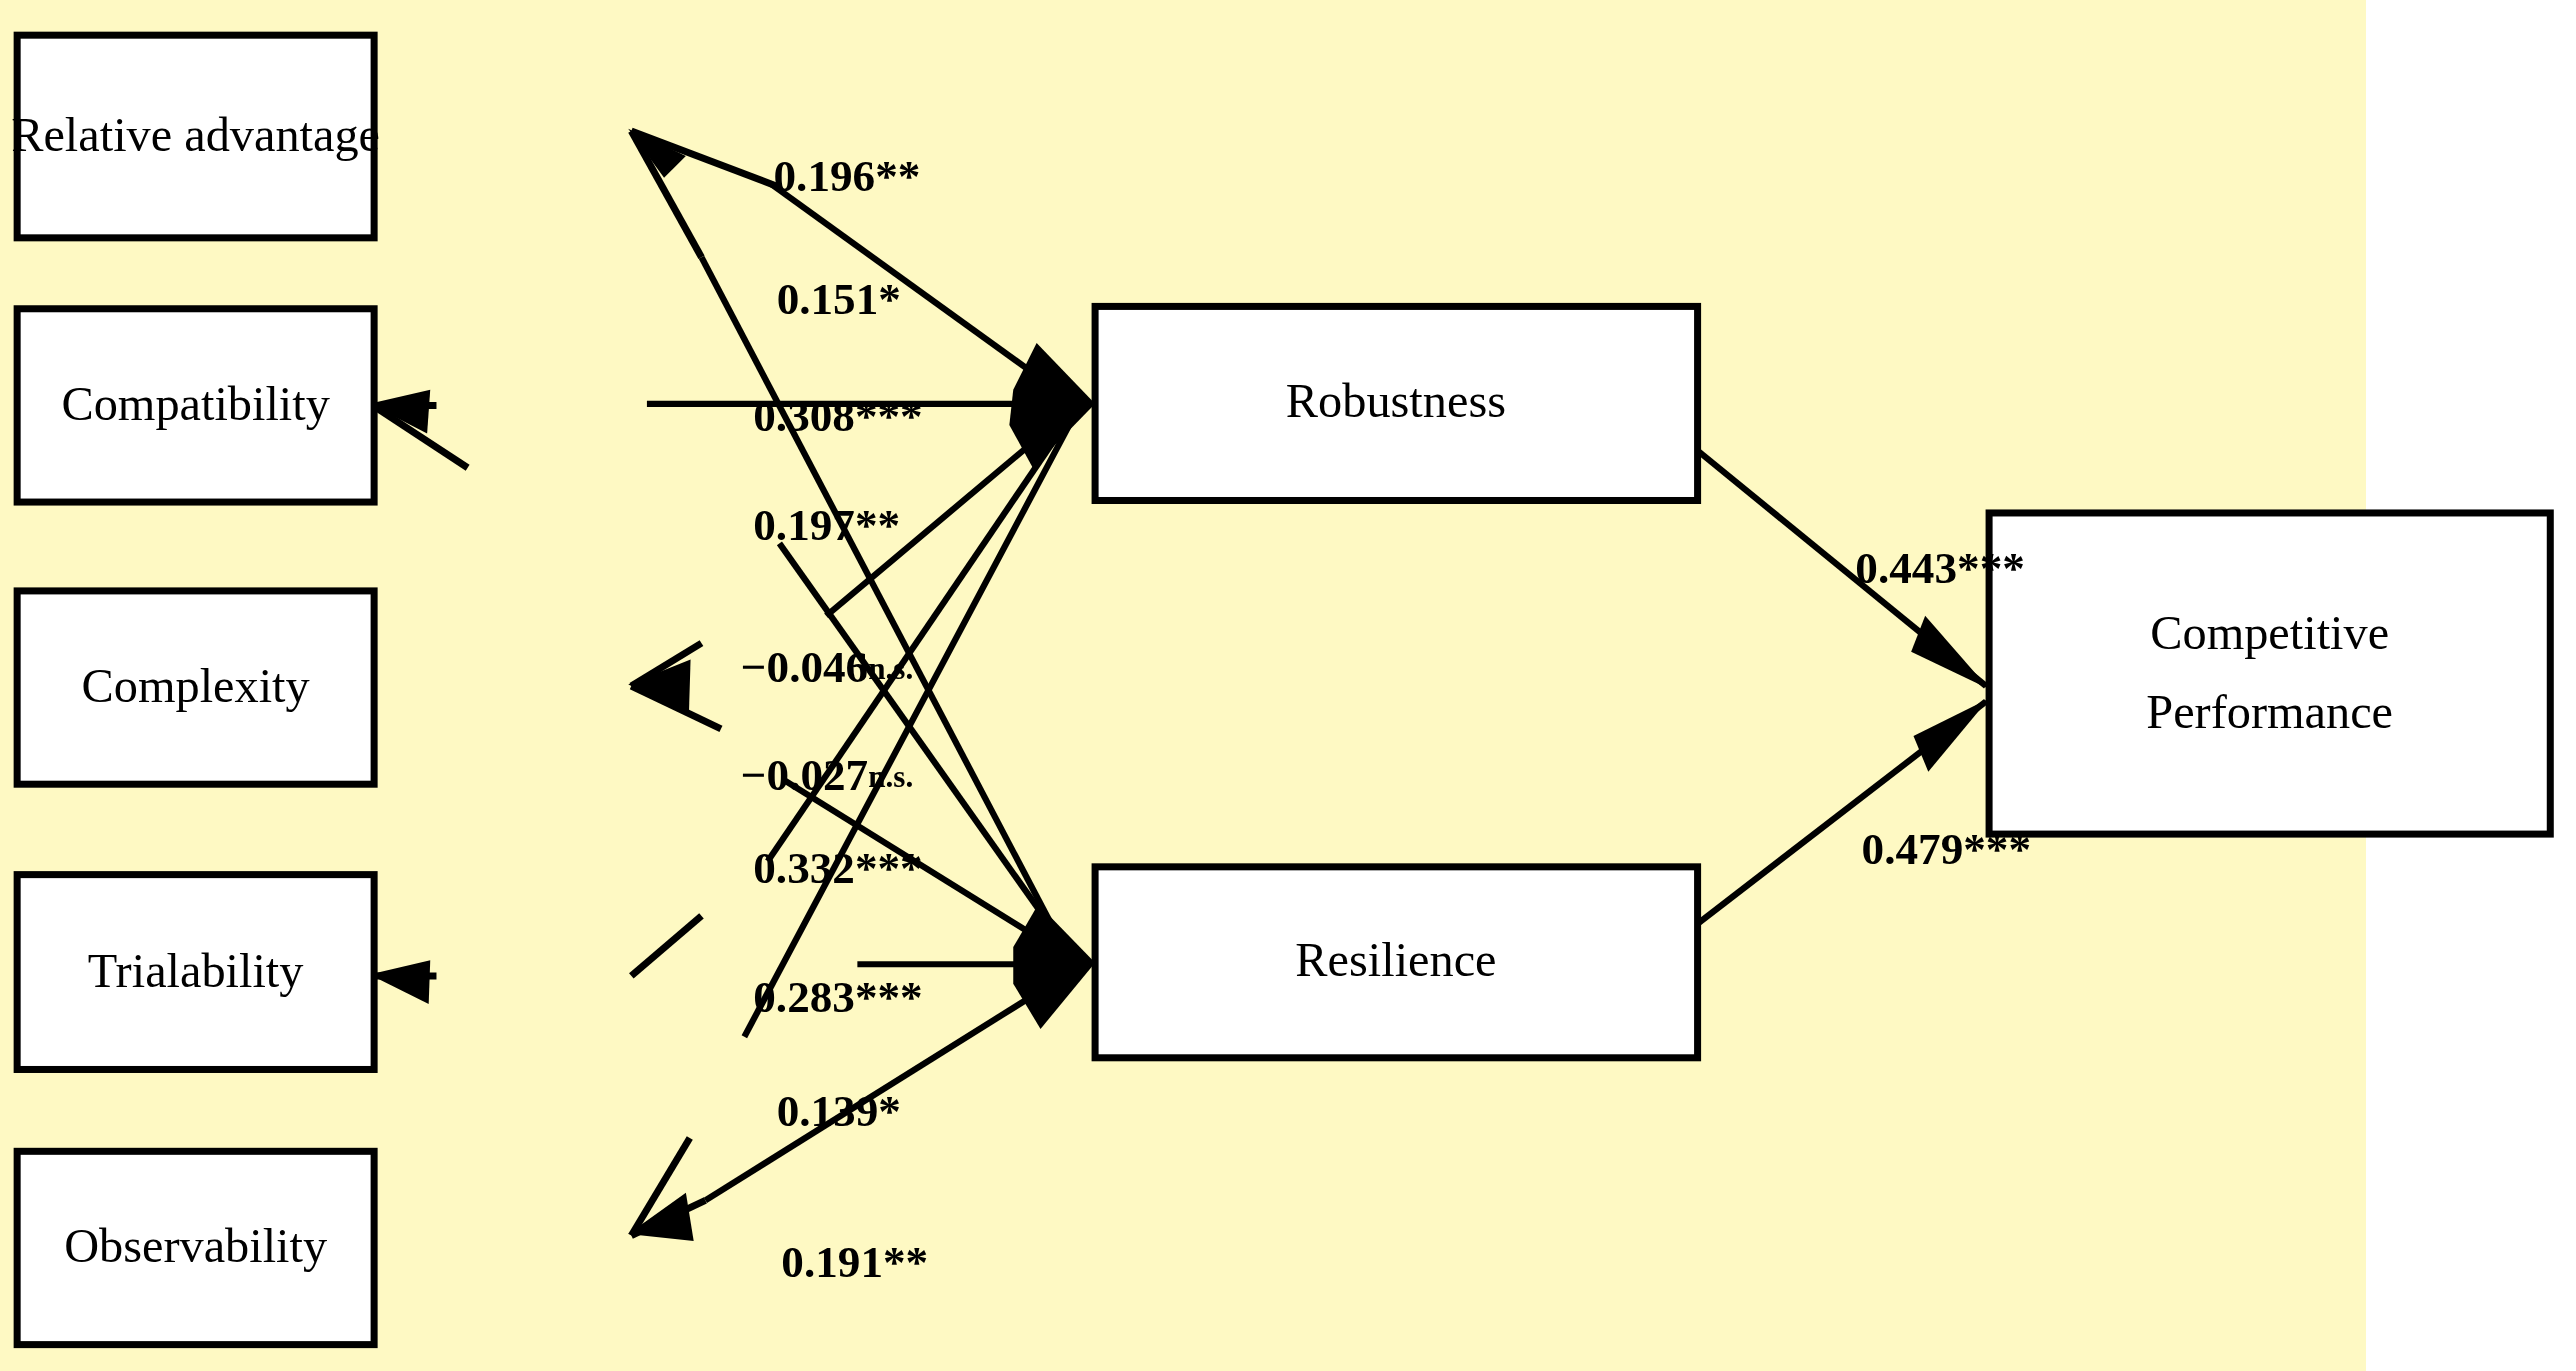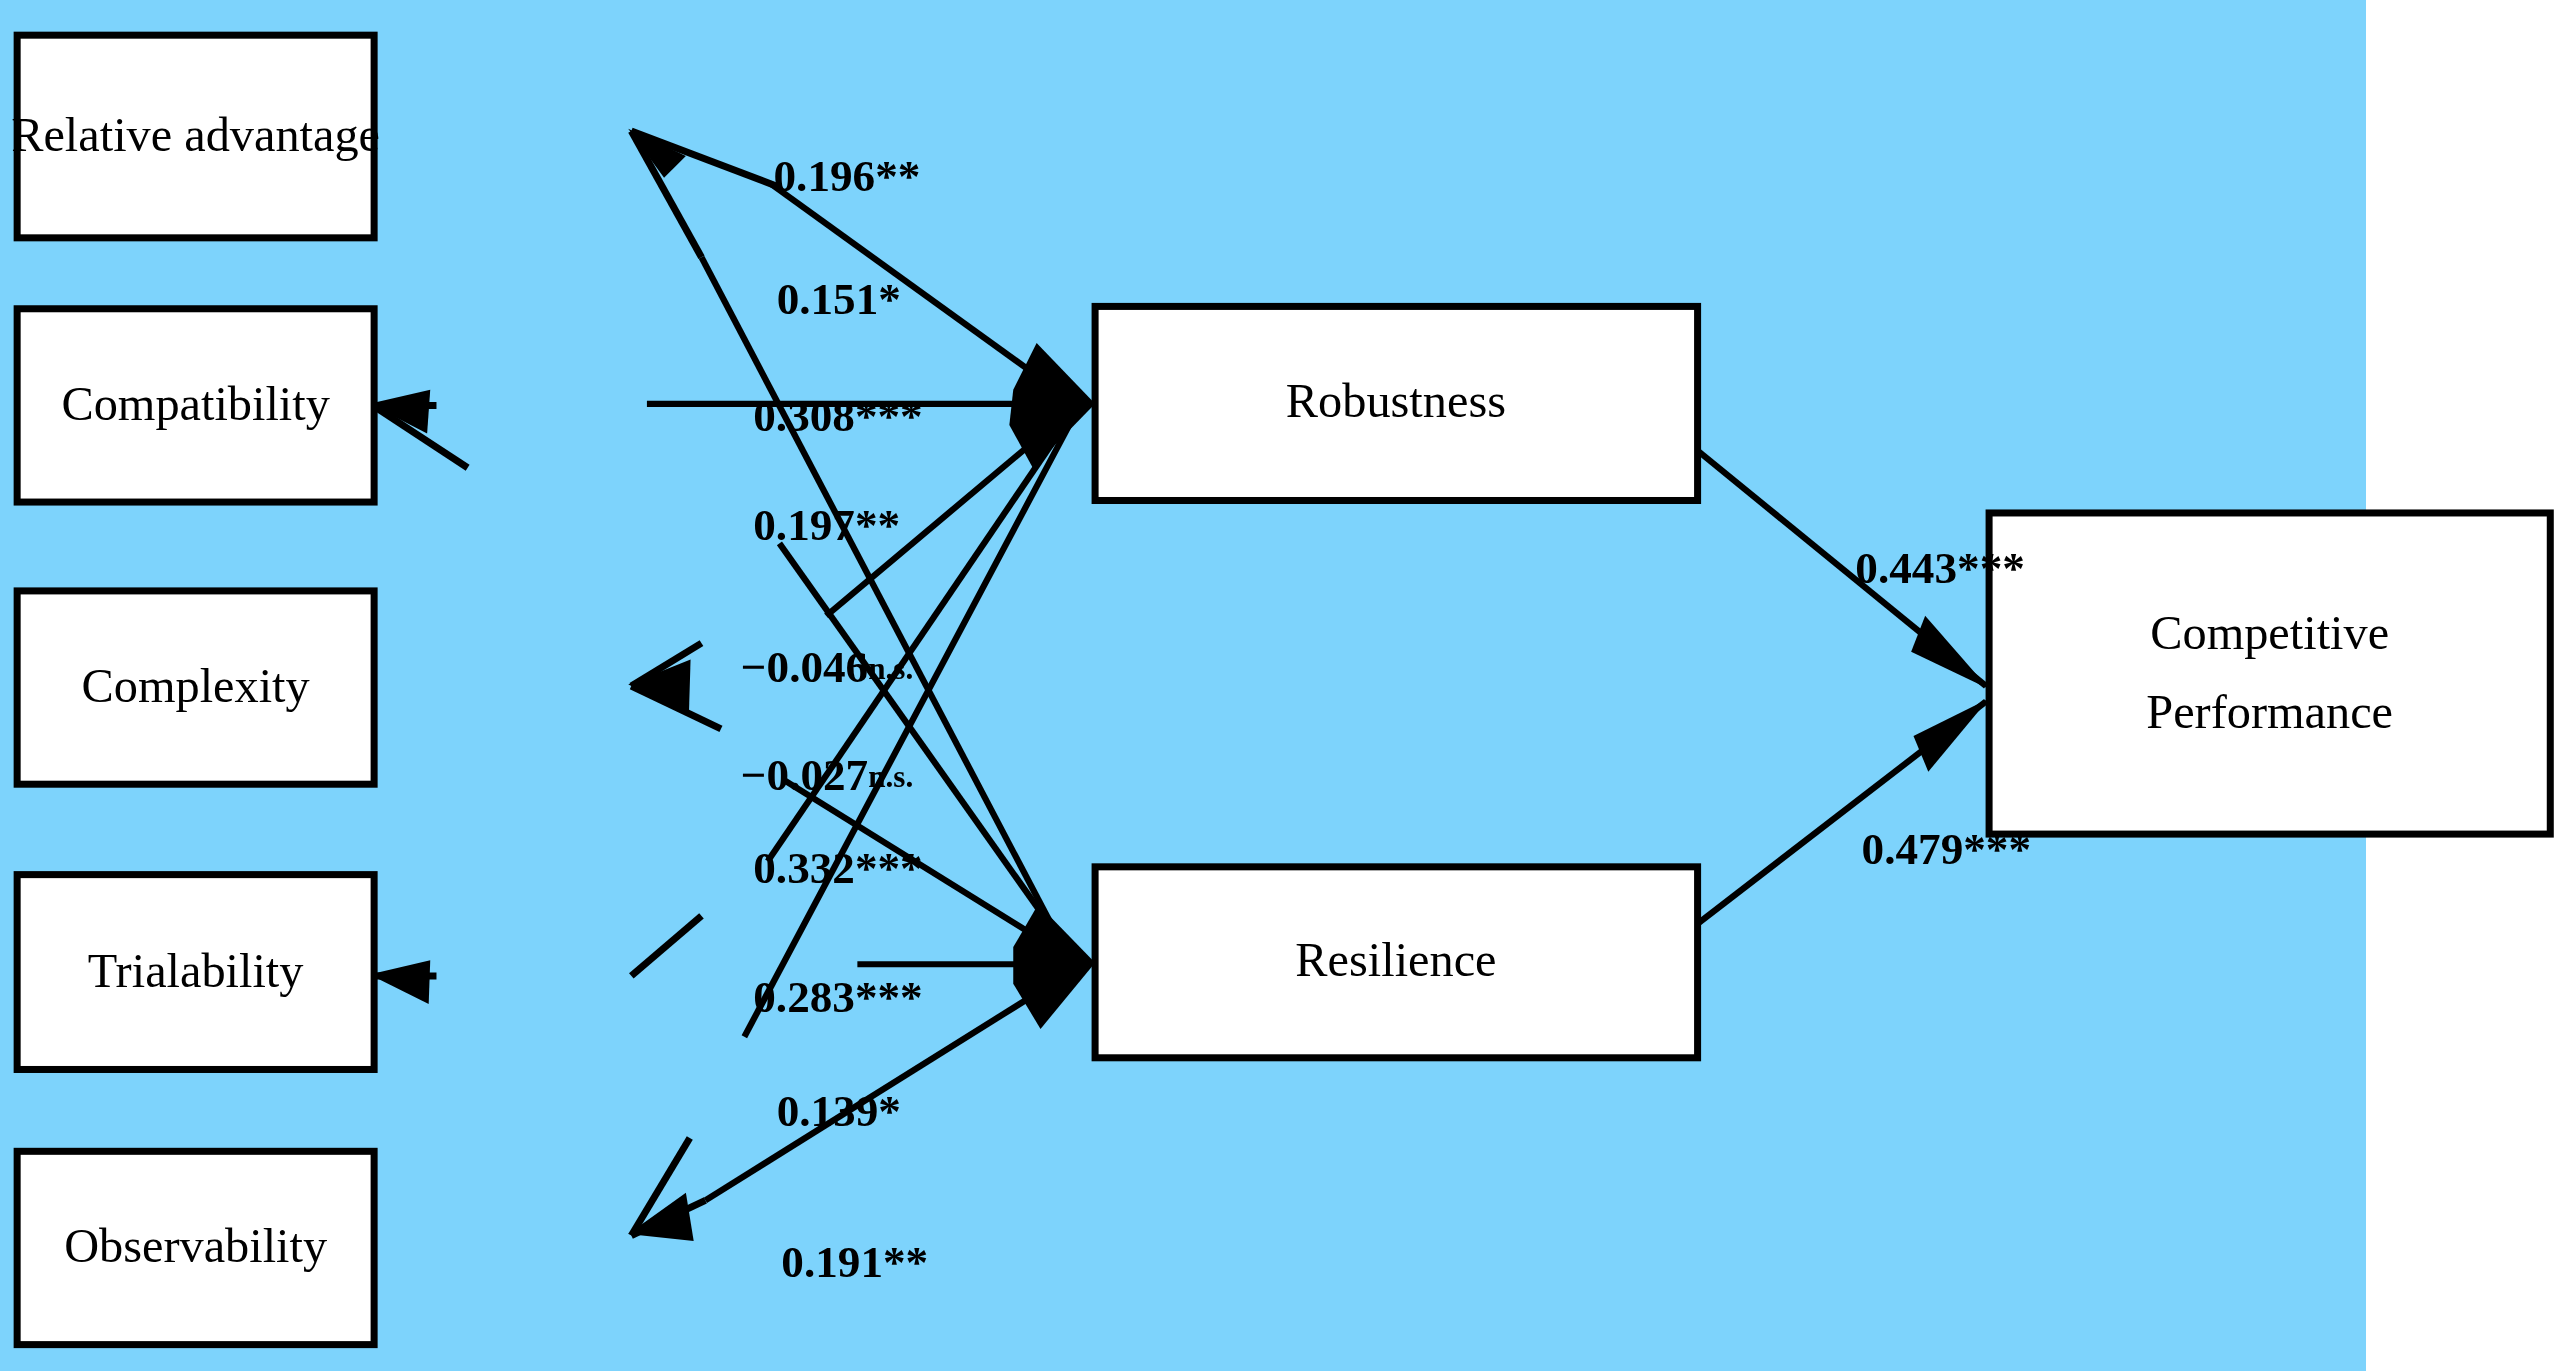--- a/index.html
+++ b/index.html
@@ -10,21 +10,21 @@
   body {
     width: 2576px;
     height: 1372px;
     overflow: hidden;
     font-family: "Liberation Serif", "DejaVu Serif", serif;
   }
   #diagram-root {
     position: relative;
     width: 2366px;
     height: 1372px;
-    background: #7dd3fc;
+    background: #fef9c3;
   }
   svg.sem-canvas {
     display: block;
     width: 2576px;
     height: 1372px;
   }
   .node-rect {
     fill: #ffffff;
     stroke: #000000;
     stroke-width: 9;

